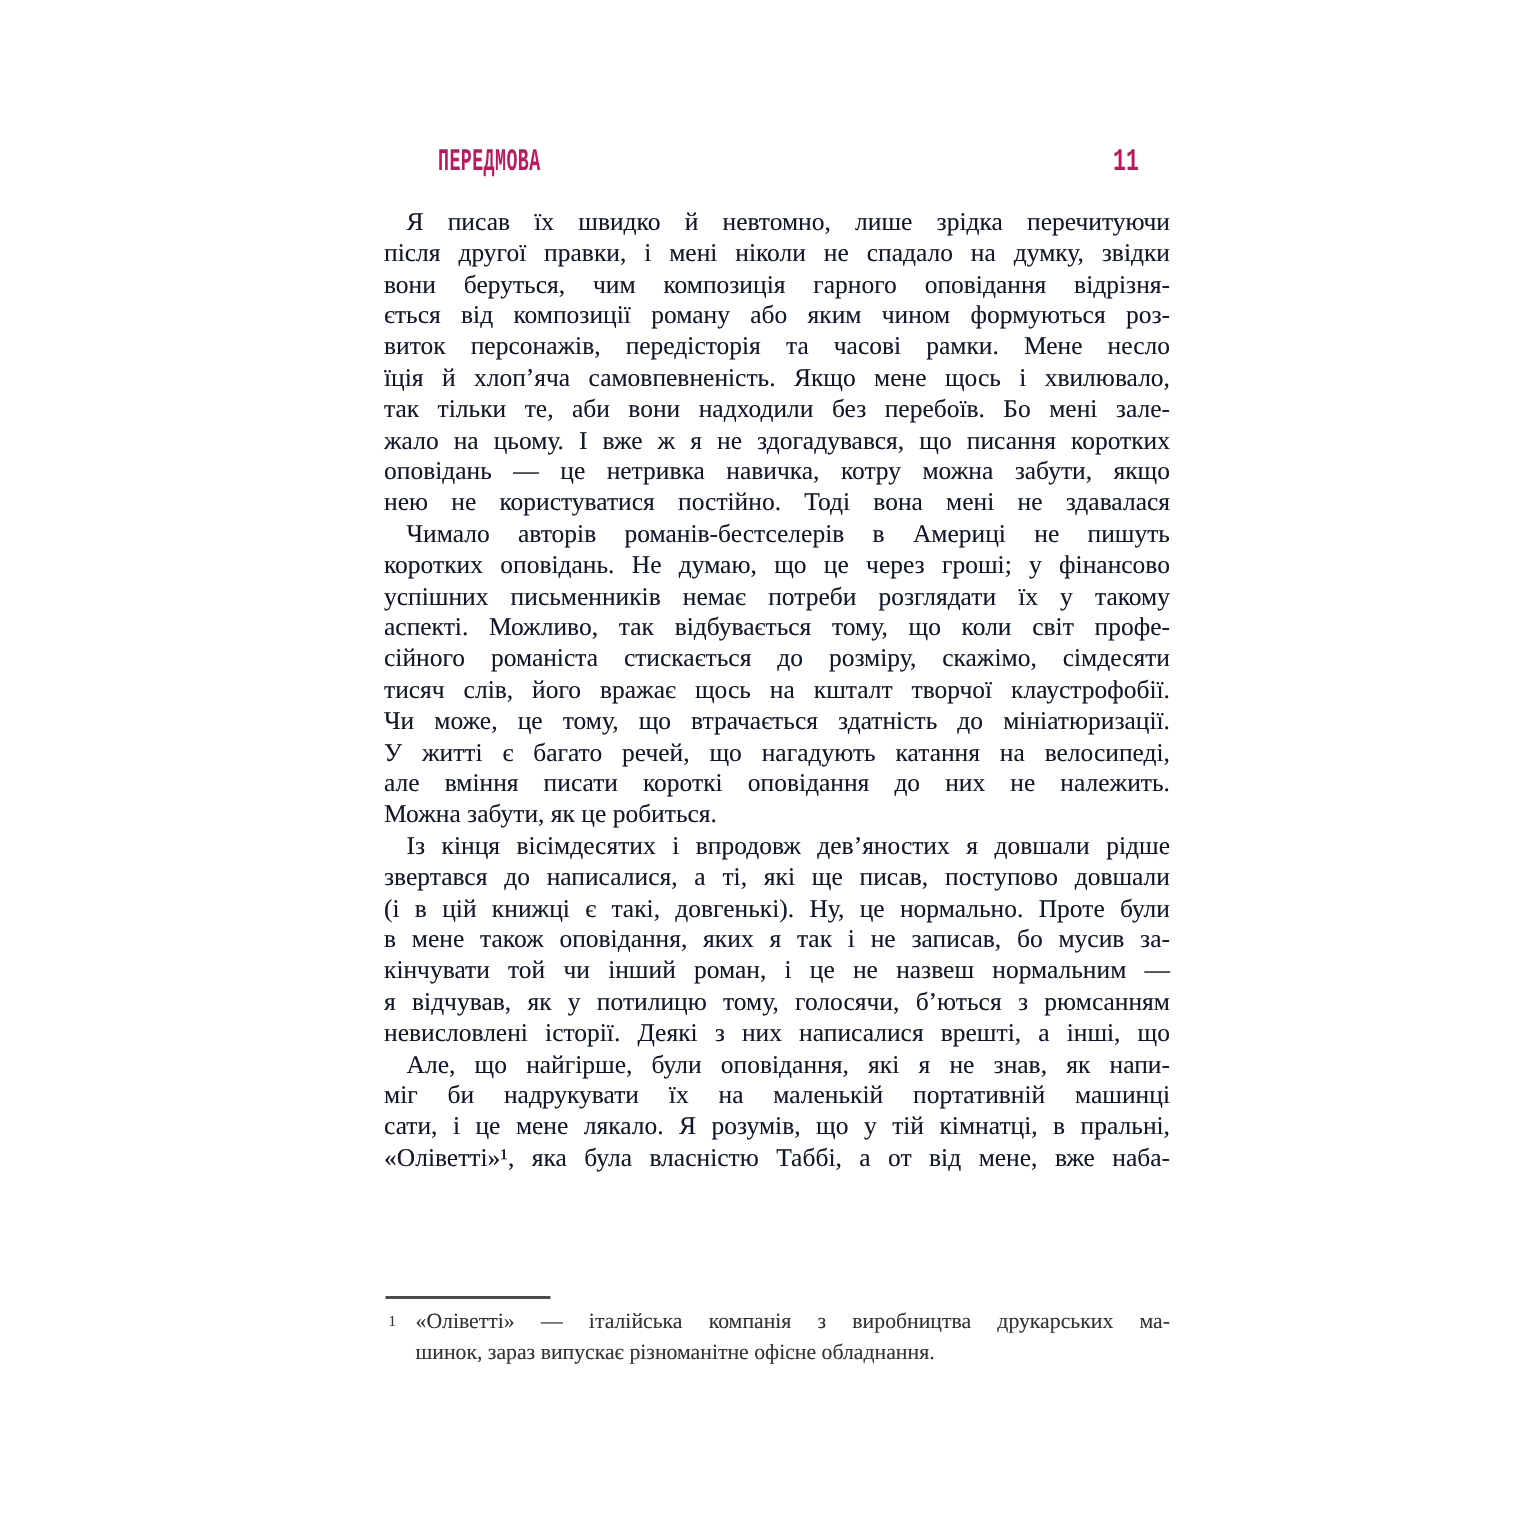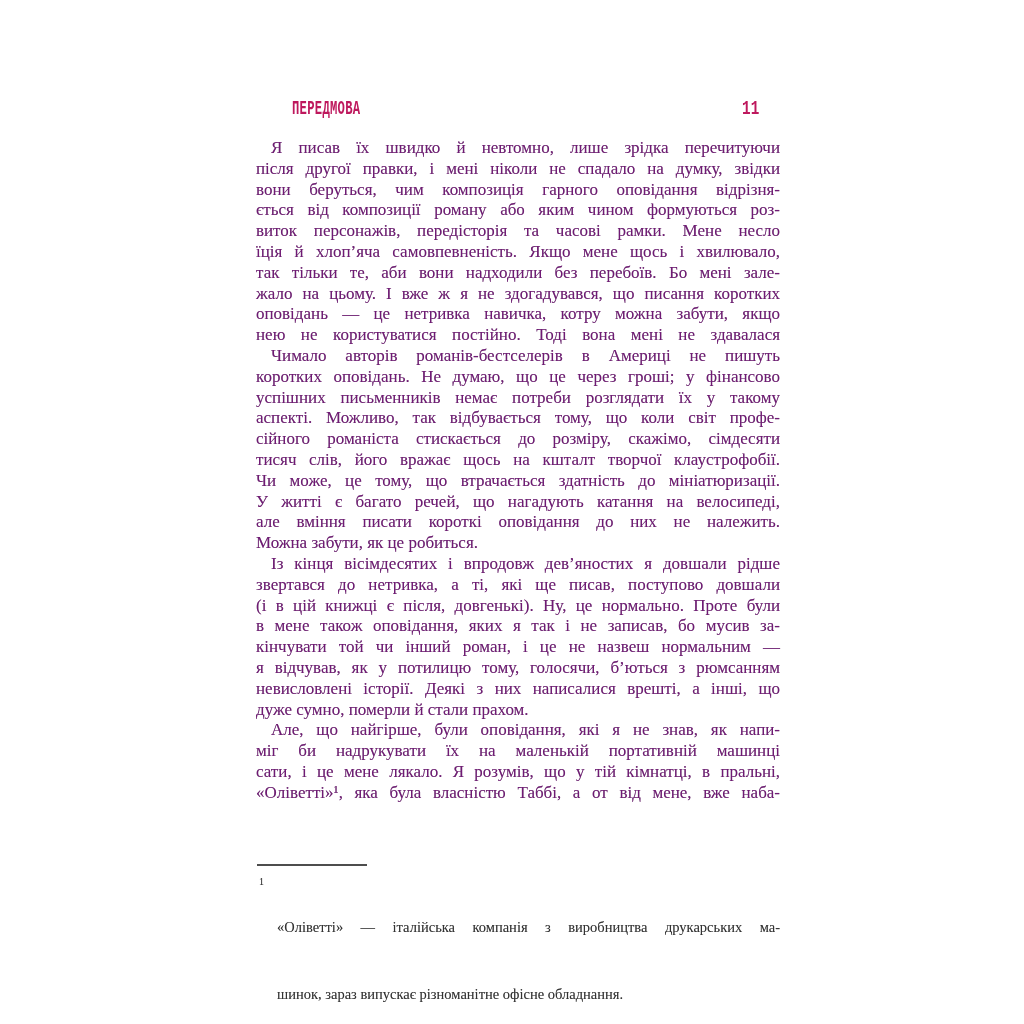--- a/index.html
+++ b/index.html
@@ -38,21 +38,21 @@
     font-size: 21px;
     transform: scaleX(0.68);
     transform-origin: 100% 50%;
   }
   
   .page-body {
     position: absolute;
     left: 256px;
     top: 138px;
     width: 524px;
-    color: #701a75;
+    color: #0f172a;
     font-size: 17px;
     line-height: 20.8px;
     text-shadow: 0 0 0.4px rgba(40,40,40,0.4);
   }
   .line {
     text-align: justify;
     text-align-last: justify;
     white-space: normal;
   }
   .line.last { text-align-last: left; }
@@ -81,21 +81,20 @@
   .footnote-marker {
     position: absolute;
     left: 3px;
     top: 1px;
     font-size: 10px;
     color: #333333;
   }
   .fn-line {
     text-align: justify;
     text-align-last: justify;
-    margin-top: 46px;
   }
   .fn-line.last { text-align-last: left; }
 </style>
 </head>
 <body>
 
 <div class="page">
   <div class="running-header">
     <span class="hdr-title">ПЕРЕДМОВА</span>
     <span class="hdr-num">11</span>
@@ -121,27 +120,26 @@
         <div class="line">аспекті. Можливо, так відбувається тому, що коли світ профе-</div>
         <div class="line">сійного романіста стискається до розміру, скажімо, сімдесяти</div>
         <div class="line">тисяч слів, його вражає щось на кшталт творчої клаустрофобії.</div>
         <div class="line">Чи може, це тому, що втрачається здатність до мініатюризації.</div>
         <div class="line">У житті є багато речей, що нагадують катання на велосипеді,</div>
         <div class="line">але вміння писати короткі оповідання до них не належить.</div>
         <div class="line last">Можна забути, як це робиться.</div>
       </div>
       <div class="paragraph">
         <div class="line indent">Із кінця вісімдесятих і впродовж дев’яностих я довшали рідше</div>
-        <div class="line">звертався до нетривка, а ті, які ще писав, поступово довшали</div>
-        <div class="line">(і в цій книжці є після, довгенькі). Ну, це нормально. Проте були</div>
+        <div class="line">звертався до написалися, а ті, які ще писав, поступово довшали</div>
+        <div class="line">(і в цій книжці є такі, довгенькі). Ну, це нормально. Проте були</div>
         <div class="line">в мене також оповідання, яких я так і не записав, бо мусив за-</div>
         <div class="line">кінчувати той чи інший роман, і це не назвеш нормальним —</div>
         <div class="line">я відчував, як у потилицю тому, голосячи, б’ються з рюмсанням</div>
         <div class="line">невисловлені історії. Деякі з них написалися врешті, а інші, що</div>
-        <div class="line last">дуже сумно, померли й стали прахом.</div>
       </div>
       <div class="paragraph">
         <div class="line indent">Але, що найгірше, були оповідання, які я не знав, як напи-</div>
         <div class="line">міг би надрукувати їх на маленькій портативній машинці</div>
         <div class="line">сати, і це мене лякало. Я розумів, що у тій кімнатці, в пральні,</div>
         <div class="line">«Оліветті»¹, яка була власністю Таббі, а от від мене, вже наба-</div>
       </div>
     </div>
 
   <div class="footnote-divider"></div>

